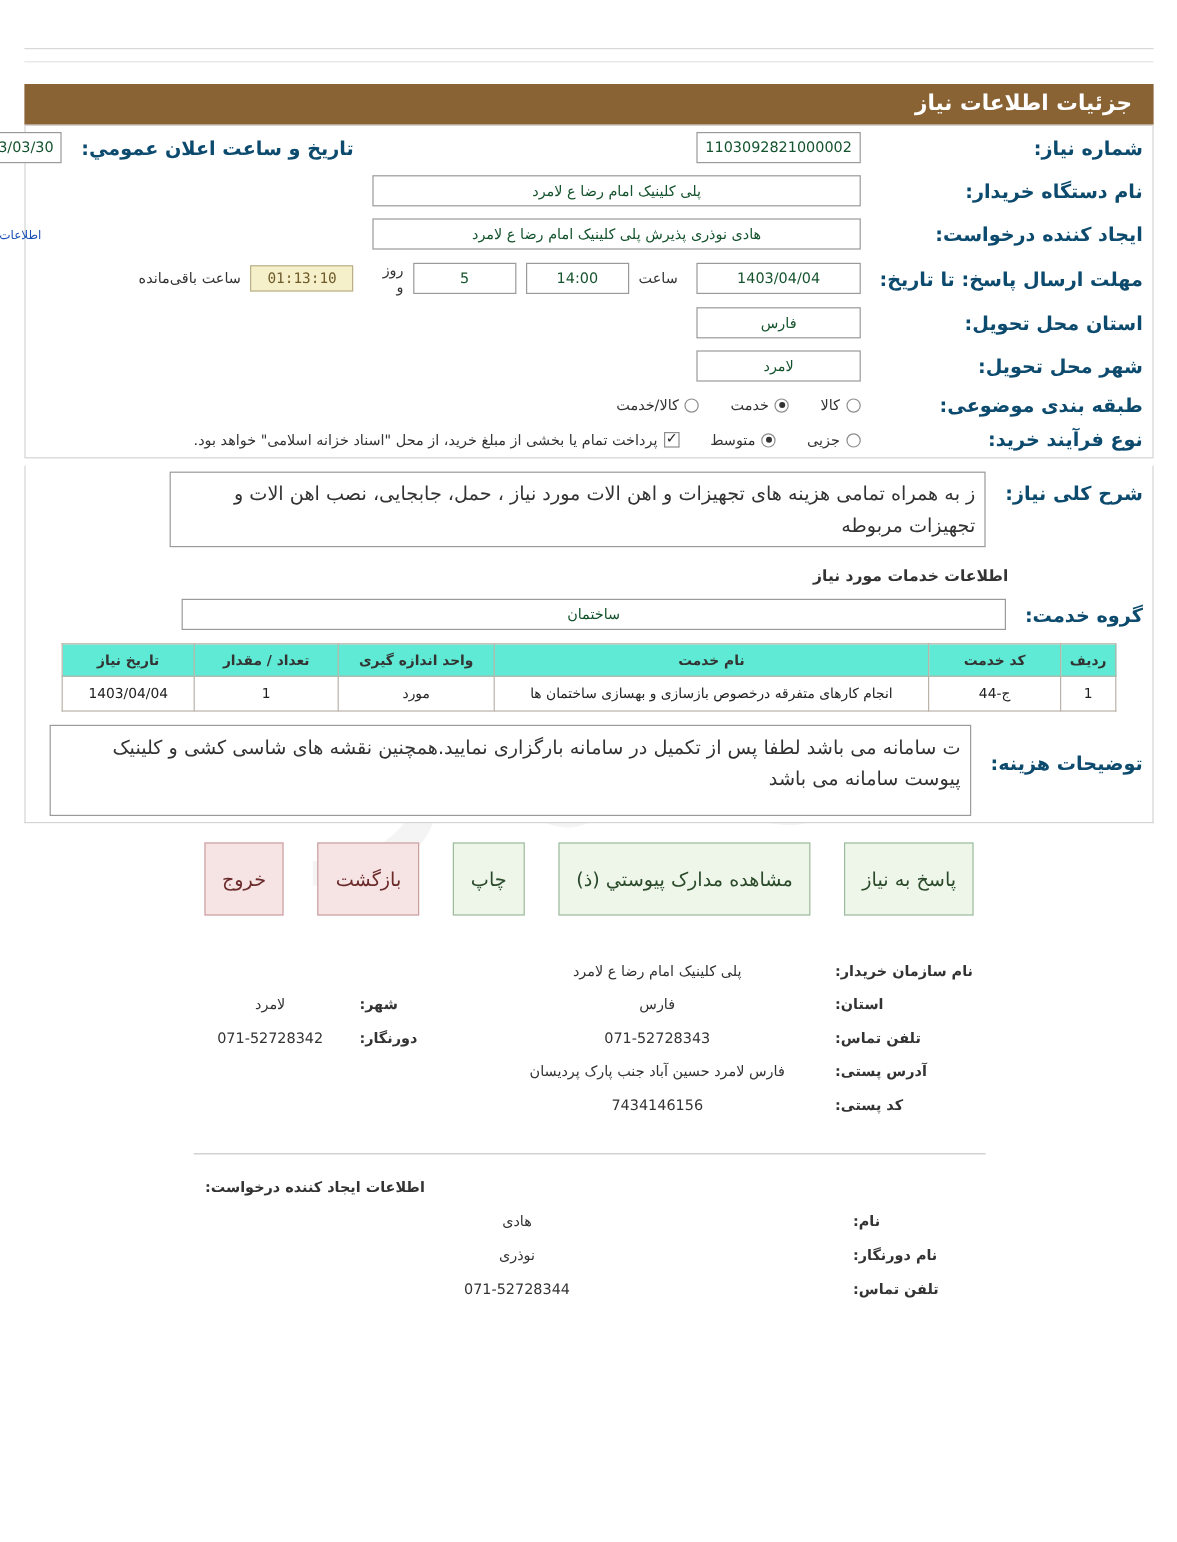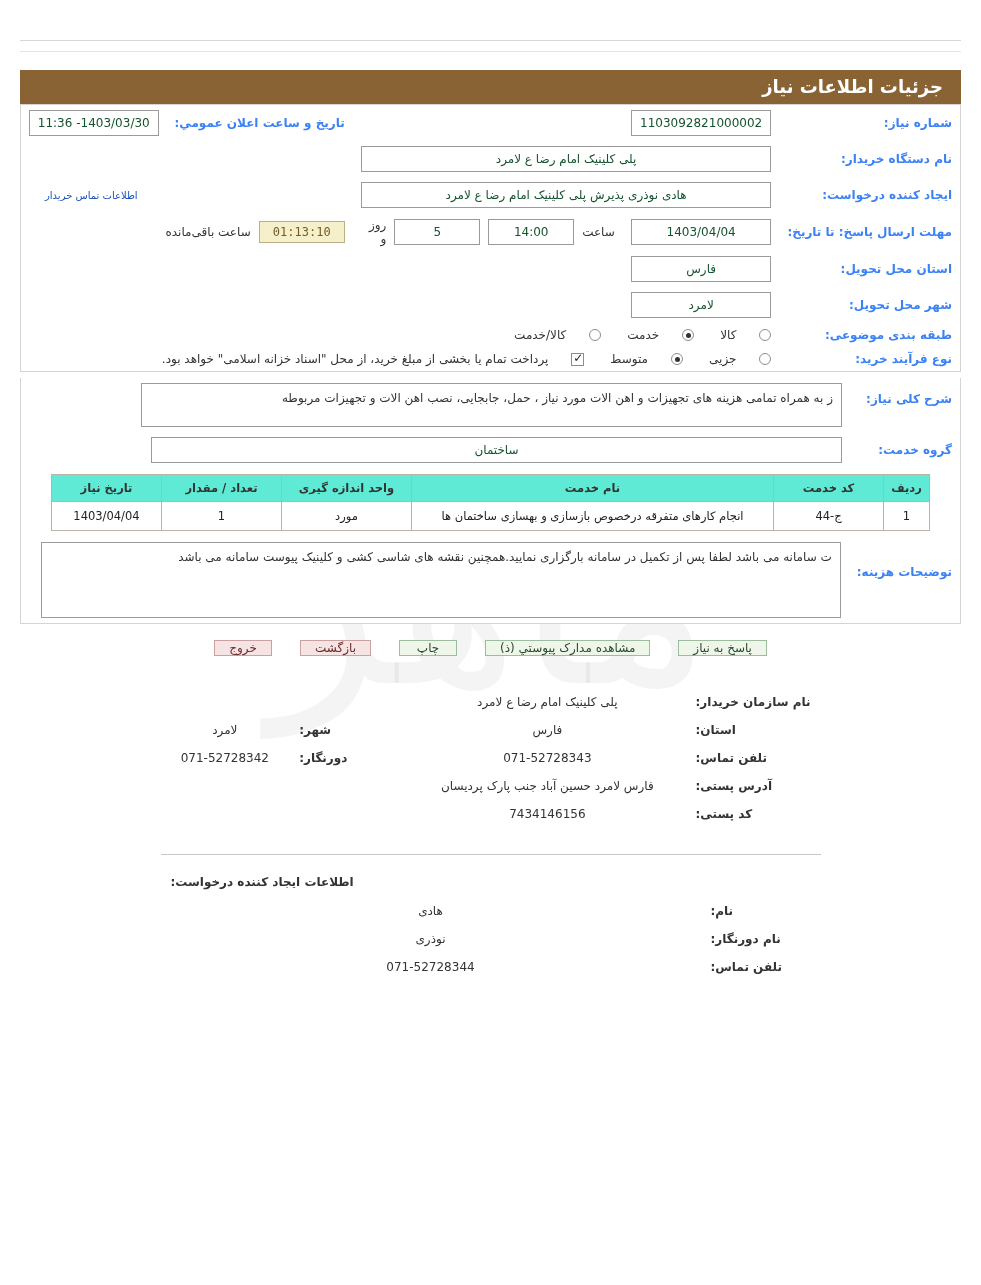--- a/index.html
+++ b/index.html
@@ -54,21 +54,21 @@
   }
   .panel {
     border: 1px solid #d4d4d4;
     margin: 0 20px;
     background: #fff;
   }
   .panel.tight { border-top: none; }
 
   table.form { width: 100%; border-collapse: collapse; }
   table.form td { padding: 5px 8px; vertical-align: middle; }
-  .lbl { text-align: right; font-weight: bold; color: #3b82f6; white-space: nowrap; font-size: 12px; }
+  .lbl { text-align: right; font-weight: bold; color: #0c4a6e; white-space: nowrap; font-size: 16px; }
   .box {
     border: 1px solid #9a9a9a;
     background: #fff;
     height: 26px;
     line-height: 24px;
     text-align: center;
     font-size: 12px;
     color: #14532d;
     padding: 0 6px;
     overflow: hidden;
@@ -99,28 +99,28 @@
     width: 5px; height: 5px; border-radius: 50%; background: #333;
   }
   .cbox {
     width: 13px; height: 13px; border: 1px solid #8d8d8d; background: #fff;
     display: inline-block; position: relative; flex: none;
   }
   .cbox.on::after {
     content: "\2713"; position: absolute; left: 1px; top: -3px;
     font-size: 12px; color: #222;
   }
-  .opt { display: inline-flex; align-items: center; gap: 23px; font-size: 12px; justify-content: space-between; }
+  .opt { display: inline-flex; align-items: center; gap: 5px; font-size: 12px; justify-content: space-between; }
 
   .textarea {
     border: 1px solid #9a9a9a;
     background: #fff;
     min-height: 44px;
     padding: 5px 8px;
-    font-size: 12px;
+    font-size: 16px;
     text-align: right;
     line-height: 1.6;
     overflow: hidden;
   }
   .sec-title { font-weight: bold; font-size: 13px; padding: 6px 8px; text-align: right; }
 
   table.grid { width: calc(100% - 60px); margin: 6px 30px 0 30px; border-collapse: collapse; }
   table.grid th {
     background: #5eead4;
     border: 1px solid #b9b3a8;
@@ -135,22 +135,22 @@
     padding: 7px 4px;
     text-align: center;
     color: #222;
   }
 
   .btn-row { display: flex; justify-content: center; gap: 28px; padding: 16px 0 10px 0; }
   .btn {
     border: 1px solid #9dbb9d;
     background: #eef6ea;
     color: #2a4a2a;
-    font-size: 12px;
-    padding: 0 14px;
+    font-size: 16px;
+    padding: 20px 14px;
     min-width: 58px;
     text-align: center;
     cursor: pointer;
   }
   .btn.red { border-color: #caa0a0; background: #f6e3e3; color: #6b2b2b; }
 
   .band2 {
     background: #8a6334;
     color: #fff;
     height: 32px;
@@ -294,20 +294,21 @@
         <tbody>
             <tr>
           <td class="lbl" style="width:110px; vertical-align:top; padding-top:14px">شرح کلی نیاز:</td>
           <td style="padding-left:120px">
             <div class="textarea">ز به همراه تمامی هزینه های تجهیزات و اهن الات مورد نیاز ، حمل، جابجایی، نصب اهن الات و تجهیزات مربوطه</div>
           </td>
         </tr>
       </tbody>
         </table>
 
+      <div class="sec-title" style="padding-right:120px; margin-top:6px">اطلاعات خدمات مورد نیاز</div>
 
       <table class="form">
         <tbody>
             <tr>
           <td class="lbl" style="width:110px">گروه خدمت:</td>
           <td style="padding-left:130px">
             <div class="box wide">ساختمان</div>
           </td>
         </tr>
       </tbody>

